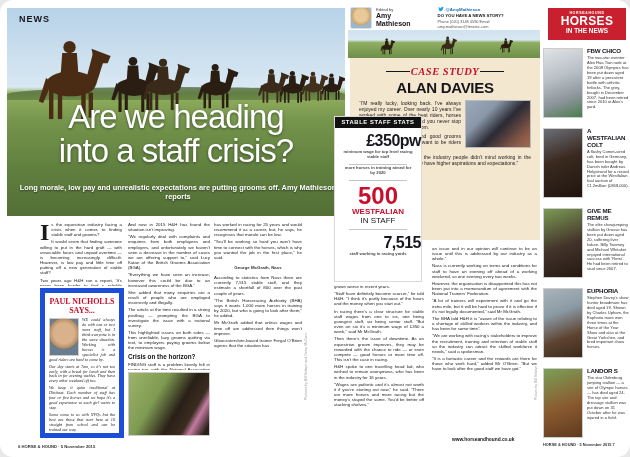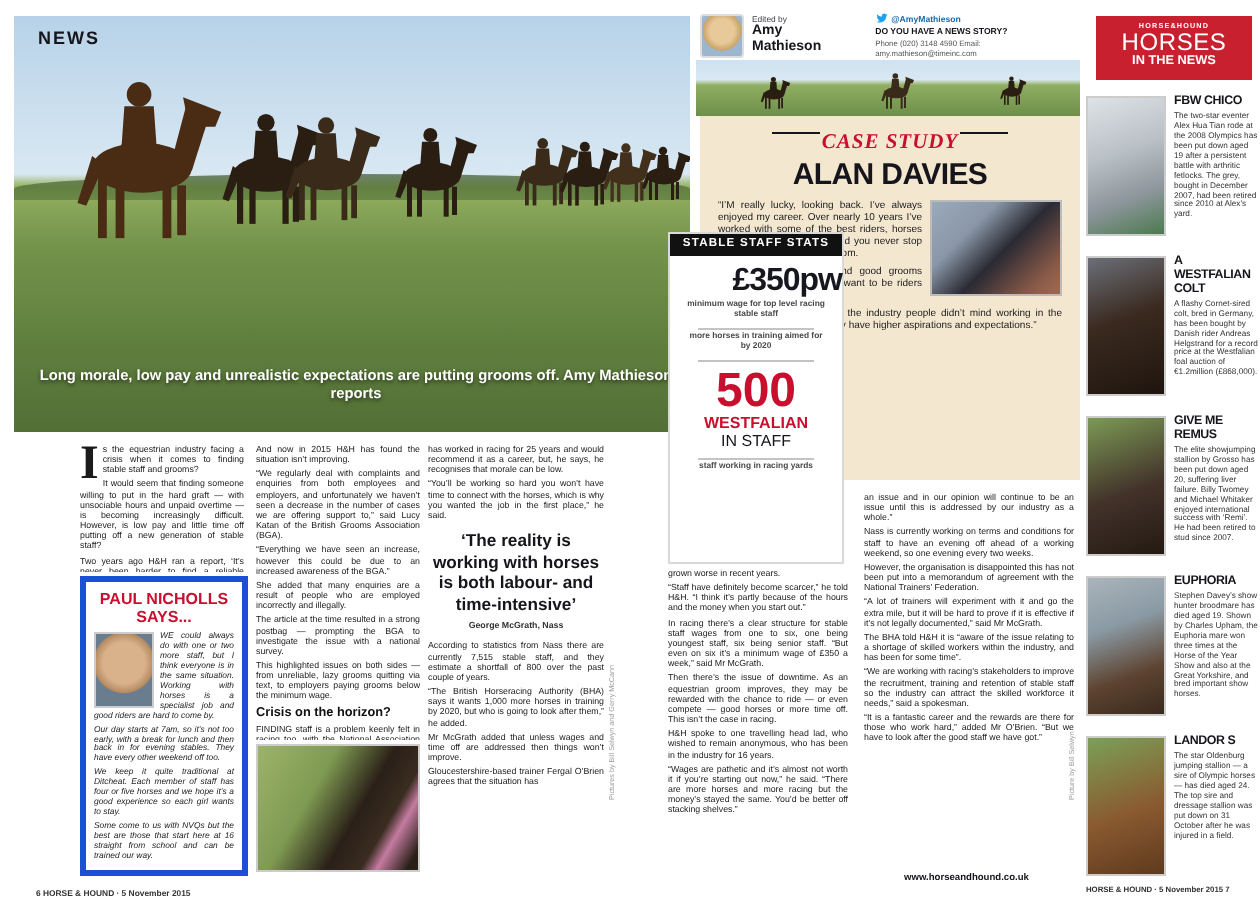--- a/index.html
+++ b/index.html
@@ -1,16 +1,16 @@
 <!DOCTYPE html>
 <html><head>
 <meta charset="utf-8">
 <style>
   html,body{margin:0;padding:0;background:#e8e8e8;}
-  .spread{position:relative;width:630px;height:457px;background:#fff;font-family:"Liberation Sans",sans-serif;overflow:hidden;margin:0 auto;}
+  .spread{position:relative;width:630px;height:457px;background:#fff;font-family:"Liberation Sans",sans-serif;overflow:hidden;margin:0 auto;border-radius:13px;}
 
   
   .photo-main{position:absolute;left:7px;top:8px;width:338px;height:208px;overflow:hidden;
     background:linear-gradient(#b7d2e8 0%,#d9e8f3 38%,#94b05f 41%,#74944c 55%,#5f7f3e 78%,#536f36 100%);}
   .treeline{position:absolute;left:0;top:38%;width:100%;height:6%;
     background:linear-gradient(#41582f,#5c7a3e);opacity:.7;border-radius:50% 50% 0 0/60% 60% 0 0;}
   .photo-strip{position:absolute;left:348px;top:30px;width:192px;height:28px;overflow:hidden;
     background:linear-gradient(#cfe2ef 0%,#d9e8f3 35%,#8fae62 45%,#6d8f49 100%);}
   .horse{position:absolute;}
   .kicker{position:absolute;left:12px;top:6px;font-size:9px;font-weight:bold;letter-spacing:1px;color:#15151b;}
@@ -27,37 +27,37 @@
   .ed-name{font-size:7px;font-weight:bold;color:#15151b;line-height:8px;}
   .ed-contact{margin-left:6px;}
   .ed-tw{display:flex;align-items:center;gap:2px;font-size:4.3px;font-weight:bold;color:#1b6aa8;}
   .ed-cta{font-size:4.3px;font-weight:bold;color:#15151b;margin-top:1px;}
   .ed-ph{font-size:3.9px;color:#555;margin-top:1px;}
 
   
   .newsbox{position:absolute;left:548px;top:8px;width:78px;height:32px;background:#c8202e;color:#fff;
     text-align:center;padding-top:3px;box-sizing:border-box;}
   .nb-brand{font-size:3.6px;letter-spacing:.6px;font-weight:bold;}
-  .nb-t1{font-size:12px;font-weight:400;line-height:12px;letter-spacing:.3px;}
+  .nb-t1{font-size:12px;font-weight:700;line-height:12px;letter-spacing:.3px;}
   .nb-t2{font-size:6.4px;font-weight:800;line-height:7px;}
   .sb-item{position:absolute;left:543px;width:86px;}
   .sb-photo{position:absolute;left:0;top:2px;width:40px;height:70px;border:1px solid #ccc;box-sizing:border-box;}
   .sb-p1{background:linear-gradient(160deg,#dfe3e6 0%,#b9c0c6 40%,#8f979e 70%,#4c7a4f 100%);}
   .sb-p2{background:linear-gradient(160deg,#6b6f78 0%,#3a2a20 45%,#1f150e 100%);}
   .sb-p3{background:linear-gradient(160deg,#7c9a55 0%,#42322a 55%,#241a12 100%);}
   .sb-p4{background:linear-gradient(160deg,#aab4bb 0%,#8a9aa4 35%,#5d4330 70%,#3a2a1c 100%);}
   .sb-p5{background:linear-gradient(160deg,#7ba057 0%,#8a5a30 55%,#5e3a1e 100%);}
   .sb-text{position:absolute;left:44px;top:2px;width:42px;}
   .sb-title{font-size:6.2px;font-weight:800;color:#15151b;line-height:6.8px;letter-spacing:-.2px;}
   .sb-body{font-size:4.1px;line-height:4.9px;color:#333;margin-top:1.5px;text-align:left;}
 
   
   .casebox{position:absolute;left:350px;top:58px;width:190px;height:182px;background:#f3e7d0;
     padding:8px 9px;box-sizing:border-box;}
-  .cs-kickrow{display:flex;align-items:flex-start;justify-content:center;gap:1px;}
+  .cs-kickrow{display:flex;align-items:center;justify-content:center;gap:1px;}
   .cs-rule{width:24px;height:0;border-top:1px solid #15151b;}
   .cs-kicker{font-family:"Liberation Serif",serif;font-style:italic;font-weight:bold;color:#c8102e;
     font-size:10.5px;letter-spacing:.5px;}
   .cs-name{text-align:center;font-size:15px;font-weight:800;color:#15151b;letter-spacing:-.3px;margin:2px 0 4px;}
   .cs-body p{font-size:5px;line-height:6.1px;text-align:justify;color:#1b1b1b;margin:0 0 2.5px;}
   .cs-photo{float:right;width:66px;height:48px;margin:0 0 3px 4px;border:1px solid #bbb;box-sizing:border-box;
     background:linear-gradient(135deg,#9aa9bc 0%,#8a97a8 30%,#2a2a33 55%,#8a5a48 85%,#a06a50 100%);}
 
   
   .statsbox{position:absolute;left:334px;top:116px;width:88px;height:166px;background:#fff;
@@ -75,22 +75,22 @@
   .bodycol{position:absolute;top:222px;overflow:hidden;}
   .bodycol p, .pn-body p{font-size:4.4px;line-height:5.15px;text-align:justify;color:#1b1b1b;margin:0 0 2px;}
   .subhead{font-size:6.4px;font-weight:bold;color:#111;margin:2.5px 0 1.5px;}
   .dropcap{float:left;font-family:"Liberation Serif",serif;font-size:24px;line-height:19px;
     font-weight:bold;color:#1b1b1b;margin:1px 2px 0 0;}
   .pullquote{margin:5px 1px 5px;text-align:center;}
   .pq-text{font-size:8.6px;line-height:10.6px;font-weight:bold;color:#15151b;}
   .pq-attr{font-size:4.4px;font-weight:bold;color:#333;margin-top:3px;}
 
   
-  .pnbox{position:absolute;left:40px;top:288px;width:84px;height:150px;border:3px solid #1d4ed8;
-    box-sizing:border-box;padding:4px;background:#fff;overflow:hidden;}
+  .pnbox{position:absolute;left:40px;top:288px;width:84px;height:150px;border:5px solid #1d4ed8;
+    box-sizing:border-box;padding:4px;background:#fff;overflow:hidden;font-family:Liberation Serif, serif;}
   .pn-title{font-size:8px;font-weight:800;color:#c8102e;text-align:center;line-height:9px;margin-bottom:3px;}
   .pn-photo{float:left;width:30px;height:38px;margin:0 3px 1px 0;border:1px solid #ccc;box-sizing:border-box;
     background:radial-gradient(circle at 50% 40%,#d9b28c 0 40%,#b58a60 58%,#6a7d8e 60%);}
   .pn-body p{font-style:italic;font-size:4.2px;line-height:4.95px;}
 
   
   .riderphoto{position:absolute;left:128px;top:372px;width:82px;height:64px;border:1px solid #ccc;box-sizing:border-box;
     background:linear-gradient(120deg,#9cb468 0%,#7f9a52 35%,#2a2018 60%,#3a2c20 75%,#c47ba0 82%,#2a2018 95%);}
 
   
@@ -142,20 +142,24 @@
     <svg class="horse" style="left:268px;top:60px;width:36px;height:36px" viewBox="0 0 60 60">
         <use href="#horse-rider" fill="#2a1d12"></use>
       </svg>
     <svg class="horse" style="left:290px;top:61px;width:33px;height:33px" viewBox="0 0 60 60">
         <use href="#horse-rider" fill="#42301c"></use>
       </svg>
     <svg class="horse" style="left:310px;top:63px;width:30px;height:30px" viewBox="0 0 60 60">
         <use href="#horse-rider" fill="#2a1d12"></use>
       </svg>
     <div class="kicker">NEWS</div>
+    <div class="headline">
+      <div>Are we heading</div>
+      <div>into a staff crisis?</div>
+    </div>
     <div class="standfirst">Long morale, low pay and unrealistic expectations are putting grooms off. Amy Mathieson reports</div>
   </div>
 
   <div class="photo-strip">
     <svg class="horse" style="left:30px;top:7px;width:18px;height:18px" viewBox="0 0 60 60">
         <use href="#horse-rider" fill="#2a1d12"></use>
       </svg>
     <svg class="horse" style="left:90px;top:5px;width:20px;height:20px" viewBox="0 0 60 60">
         <use href="#horse-rider" fill="#3a2a1a"></use>
       </svg>
@@ -243,20 +247,21 @@
     <div class="st-head">STABLE STAFF STATS</div>
     <div class="st-val">£350pw</div>
     <div class="st-lab">minimum wage for top level racing stable staff</div>
     <div class="st-div"></div>
     <div class="st-lab">more horses in training aimed for by 2020</div>
     <div class="st-div"></div>
     <div class="st-val-red">500</div>
     <div class="st-red">WESTFALIAN</div>
     <div class="st-blk">IN STAFF</div>
     <div class="st-div"></div>
+    <div class="st-val">7,515</div>
     <div class="st-lab">staff working in racing yards</div>
   </div>
 
   <div class="bodycol" style="left:40px;width:82px;height:64px">
     <p><span class="dropcap">I</span><span>s the equestrian industry facing a crisis when it comes to finding stable staff and grooms?</span></p>
     <div>
         <p>It would seem that finding someone willing to put in the hard graft — with unsociable hours and unpaid overtime — is becoming increasingly difficult. However, is low pay and little time off putting off a new generation of stable staff?</p>
         <p>Two years ago H&amp;H ran a report, ‘It’s never been harder to find a reliable groom’.</p>
       </div>
   </div>
@@ -275,21 +280,20 @@
         <p>FINDING staff is a problem keenly felt in racing too, with the National Association of Stable Staff (Nass) telling H&amp;H that if the problem persists it will turn into a ‘crisis’.</p>
       </div>
   </div>
 
   <div class="bodycol" style="left:214px;width:88px;height:215px">
     <div>
         <p>has worked in racing for 25 years and would recommend it as a career, but, he says, he recognises that morale can be low.</p>
         <p>“You’ll be working so hard you won’t have time to connect with the horses, which is why you wanted the job in the first place,” he said.</p>
       </div>
     <div class="pullquote">
-      <div class="pq-text">‘The reality is working with horses is both labour- and time-intensive’</div>
       <div class="pq-attr">George McGrath, Nass</div>
     </div>
     <div>
         <p>According to statistics from Nass there are currently 7,515 stable staff, and they estimate a shortfall of 800 over the past couple of years.</p>
         <p>“The British Horseracing Authority (BHA) says it wants 1,000 more horses in training by 2020, but who is going to look after them,” he added.</p>
         <p>Mr McGrath added that unless wages and time off are addressed then things won’t improve.</p>
         <p>Gloucestershire-based trainer Fergal O’Brien agrees that the situation has</p>
       </div>
   </div>
 

